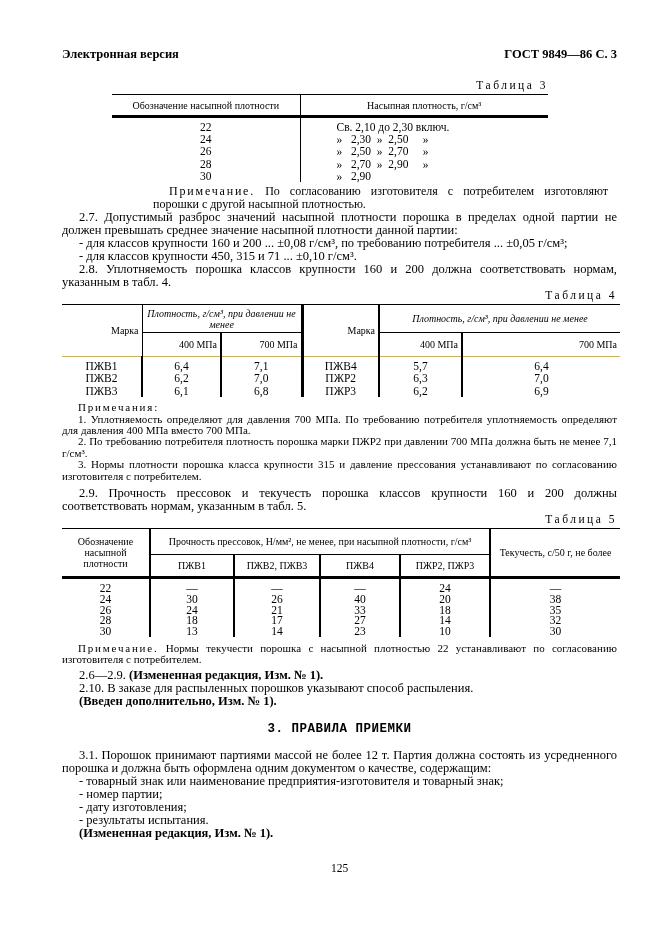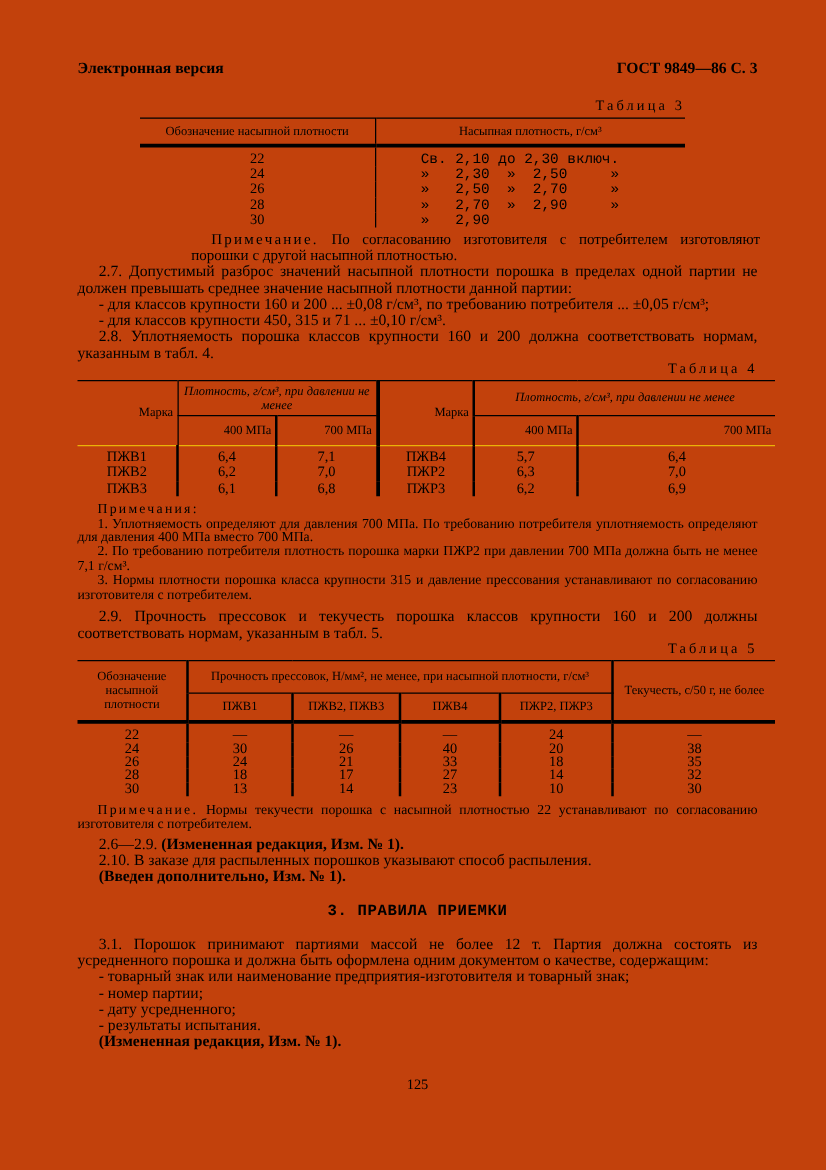--- a/index.html
+++ b/index.html
@@ -1,35 +1,35 @@
 <!DOCTYPE html>
 <html lang="ru"><head>
 <meta charset="utf-8">
 <style>
   * { margin:0; padding:0; box-sizing:border-box; }
   html,body { background:#e8e8e8; }
   .page {
-    width:661px; height:936px; margin:0 auto; background:#c2410c; color:#000;
+    width:661px; height:936px; margin:0 auto; background:#ffffff; color:#000;
     font-family:"Liberation Serif","DejaVu Serif",serif;
-    padding:48px 55px 0 62px; overflow:hidden; position:relative;
+    padding:48px 44px 0 62px; overflow:hidden; position:relative;
   }
   .b { font-weight:bold; }
   .hdr { display:flex; justify-content:space-between; font-size:12.5px; line-height:13px; margin-bottom:18px; }
   .caption { font-size:11.5px; letter-spacing:2.5px; text-align:right; line-height:13px; }
   .t3wrap { margin-left:50px; width:436px; }
   table { border-collapse:collapse; border-top:1px solid #000; }
   th { font-weight:normal; vertical-align:middle; text-align:center; }
   td { vertical-align:top; }
   
   .t3 { width:436px; margin-top:2px; }
   .t3 th { font-size:10px; height:22px; border-bottom:3px solid #000; padding:0 4px; }
   .t3 th:nth-child(2), .t3 td:nth-child(2) { border-left:1px solid #000; }
   .t3 td { font-size:11.5px; line-height:11.2px; padding-top:1px; }
   .t3 td:nth-child(1) { text-align:center; width:188px; }
-  .t3 td:nth-child(2) { padding-left:36px;font-family:Liberation Mono, monospace; }
+  .t3 td:nth-child(2) { padding-left:36px; }
   .t3 tbody tr:first-child td { padding-top:4px; }
   
   .note { font-size:12px; line-height:13px; text-align:justify; }
   .note3 { margin:3px 0 0 41px; width:455px; text-indent:16px; }
   .nlabel { letter-spacing:1.8px; }
   .smallnote { font-size:11px; line-height:11.4px; text-align:justify; }
   
   .body { font-size:12.5px; line-height:13px; }
   .just { text-align:justify; }
   .ind { text-indent:17px; }
@@ -258,20 +258,20 @@
   </div>
   <div class="body ind">2.10. В заказе для распыленных порошков указывают способ распыления.</div>
   <div class="body ind b">(Введен дополнительно, Изм. № 1).</div>
 
   <div class="h3" style="margin-top:14px">3. ПРАВИЛА ПРИЕМКИ</div>
 
   <p class="body just ind" style="margin-top:13px">3.1. Порошок принимают партиями массой не более 12 т. Партия должна состоять из усредненного порошка и должна быть оформлена одним документом о качестве, содержащим:</p>
   <div class="body items">
       <div class="">- товарный знак или наименование предприятия-изготовителя и товарный знак;</div>
       <div class="">- номер партии;</div>
-      <div class="">- дату усредненного;</div>
+      <div class="">- дату изготовления;</div>
       <div class="">- результаты испытания.</div>
     </div>
   <div class="body ind b">(Измененная редакция, Изм. № 1).</div>
 
   <div class="pagenum">125</div>
 
 </div>
 
 </body></html>

